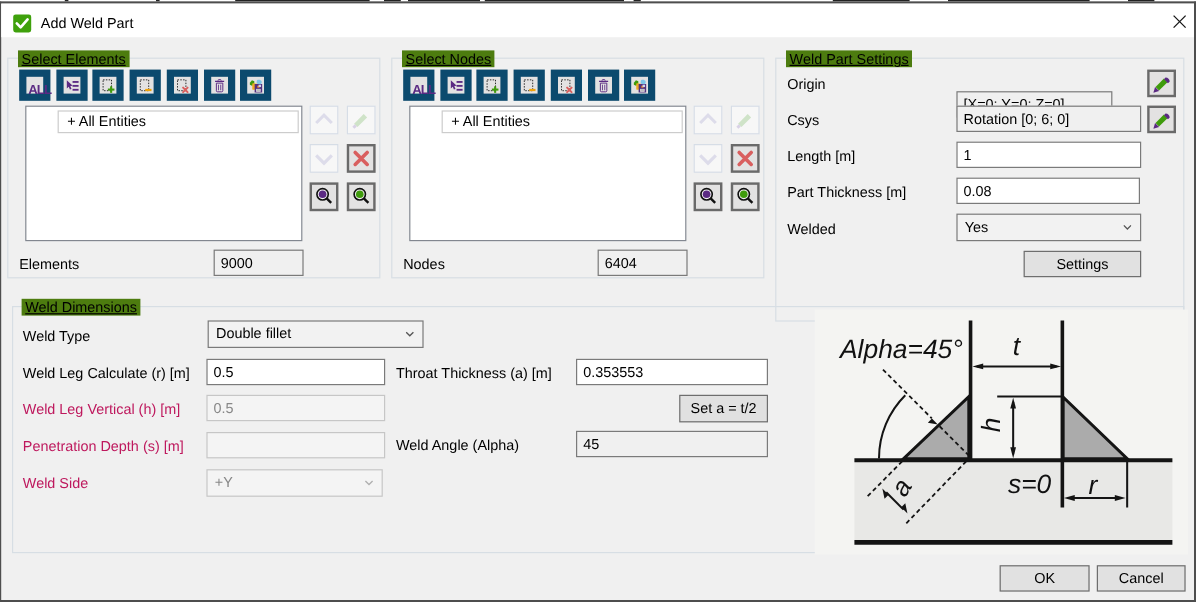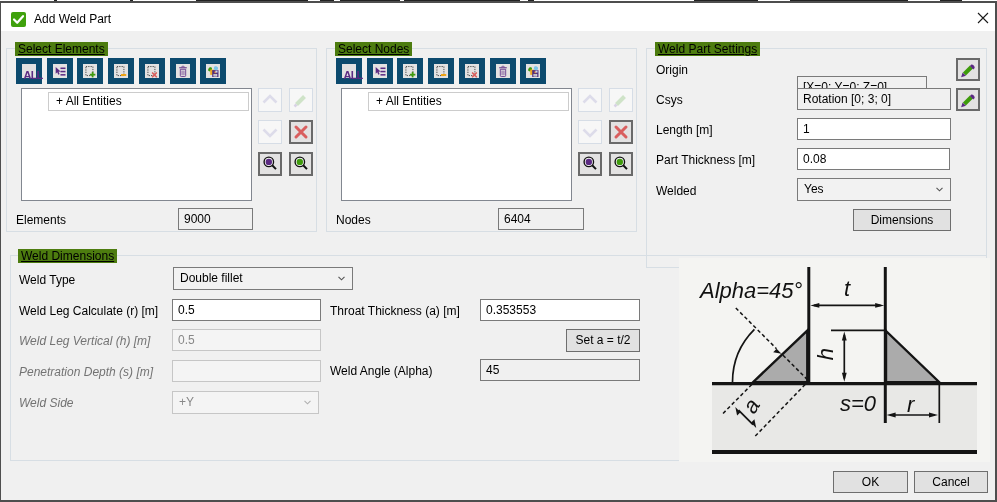--- a/index.html
+++ b/index.html
@@ -23,21 +23,21 @@
 .listbox { position:absolute; background:#fff; border:1px solid #828790; }
 .listitem { position:absolute; left:2px; top:3px; right:2px; height:19px; border:1px solid #cccccc; line-height:17px; padding-left:7px;margin-left:24px; }
 .fld { position:absolute; height:22px; border:1px solid #7a7a7a; background:#fff; line-height:20px; padding-left:5px; white-space:nowrap; }
 .fld.ro { background:#f0f0f0; }
 .fld.dis { background:#f4f4f4; border-color:#c6c6c6; color:#888; }
 .dd { position:absolute; height:23px; border:1px solid #7a7a7a; background:#f2f2f2; line-height:21px; padding-left:6px; }
 .dd.dis { background:#f4f4f4; border-color:#c6c6c6; color:#888; }
 .dd .ch { position:absolute; top:0; bottom:0; right:7px; display:flex; align-items:center; }
 .btn { position:absolute; background:#e1e1e1; border:1px solid #6e6e6e; text-align:center; }
 .label { position:absolute; white-space:nowrap; }
-.label.dis { color:#737373;font-style:italic; }
+.label.dis { color:#be185d; }
 .dt { font-family:"Liberation Sans", sans-serif; font-size:22px; font-style:italic; fill:#111; }
 svg { display:block; }
 </style>
 </head>
 <body>
 <div id="dlg"></div>
 <div id="topstrip">
     <i style="left:196px;width:112px"></i>
     <i style="left:320px;width:14px"></i>
     <i style="left:340px;width:60px"></i>
@@ -255,26 +255,26 @@
     </svg>
   </div>
 <div class="sbtn" style="left:609px;top:152px">
     <svg width="20" height="20" viewBox="0 0 22 22">
       <circle cx="9.7" cy="8.7" r="5.2" stroke="#111" stroke-width="1.5" fill="#f0f0f0"></circle>
       <circle cx="9.7" cy="8.7" r="3.5" fill="#3f9b0c"></circle>
       <line x1="13.4" y1="12.4" x2="17.6" y2="16.6" stroke="#111" stroke-width="2.2"></line>
     </svg>
   </div>
 <div class="label" style="left:336px;top:213px">Nodes</div>
-<div class="fld ro" style="left:498px;top:208px;width:86px">6404</div>
+<div class="fld ro" style="left:498px;top:208px;width:75px">6404</div>
 
 <div class="label" style="left:656px;top:63px">Origin</div>
 <div class="fld ro" style="left:797px;top:76px;width:130px">[X=0; Y=0; Z=0]</div>
 <div class="label" style="left:656px;top:93px">Csys</div>
-<div class="fld ro" style="left:797px;top:88px;width:154px">Rotation [0; 3; 0]</div>
+<div class="fld ro" style="left:797px;top:88px;width:154px">Rotation [0; 6; 0]</div>
 <div class="label" style="left:656px;top:123px">Length [m]</div>
 <div class="fld" style="left:797px;top:118px;width:154px">1</div>
 <div class="label" style="left:656px;top:153px">Part Thickness [m]</div>
 <div class="fld" style="left:797px;top:148px;width:153px">0.08</div>
 <div class="label" style="left:656px;top:184px">Welded</div>
 <div class="dd" style="left:797px;top:178px;width:154px">Yes<span class="ch">
       <svg width="7" height="5" viewBox="0 0 7 5">
         <path d="M0.5 0.8 L3.5 3.8 L6.5 0.8" stroke="#555" stroke-width="1.1" fill="none"></path>
       </svg>
     </span></div>
@@ -285,21 +285,21 @@
 <path d="M14.6 5.1 A 3.6 3.6 0 0 1 18.4 8.9 L16.8 10.4 L13.2 6.7 Z" fill="#5b2a83"></path>
     </svg>
   </div>
 <div class="sbtn" style="left:956px;top:88px;width:24px;height:23px">
     <svg width="20" height="19" viewBox="0 0 22 21">
 <path d="M7 15.5 L14.8 7.7" stroke="#3f9b0c" stroke-width="4.6"></path>
 <polygon points="3.4,19 5,13.8 8.7,17.5" fill="#5b2a83"></polygon>
 <path d="M14.6 5.1 A 3.6 3.6 0 0 1 18.4 8.9 L16.8 10.4 L13.2 6.7 Z" fill="#5b2a83"></path>
     </svg>
   </div>
-<div class="btn" style="left:853px;top:209px;width:98px;height:22px;line-height:20px">Dimensions</div>
+<div class="btn" style="left:853px;top:209px;width:98px;height:22px;line-height:20px">Settings</div>
 
 <div class="label" style="left:19px;top:273px">Weld Type</div>
 <div class="dd" style="left:173px;top:267px;width:180px">Double fillet<span class="ch">
       <svg width="7" height="5" viewBox="0 0 7 5">
         <path d="M0.5 0.8 L3.5 3.8 L6.5 0.8" stroke="#555" stroke-width="1.1" fill="none"></path>
       </svg>
     </span></div>
 <div class="label" style="left:19px;top:304px">Weld Leg Calculate (r) [m]</div>
 <div class="fld" style="left:172px;top:299px;width:149px">0.5</div>
 <div class="label dis" style="left:19px;top:334px">Weld Leg Vertical (h) [m]</div>

